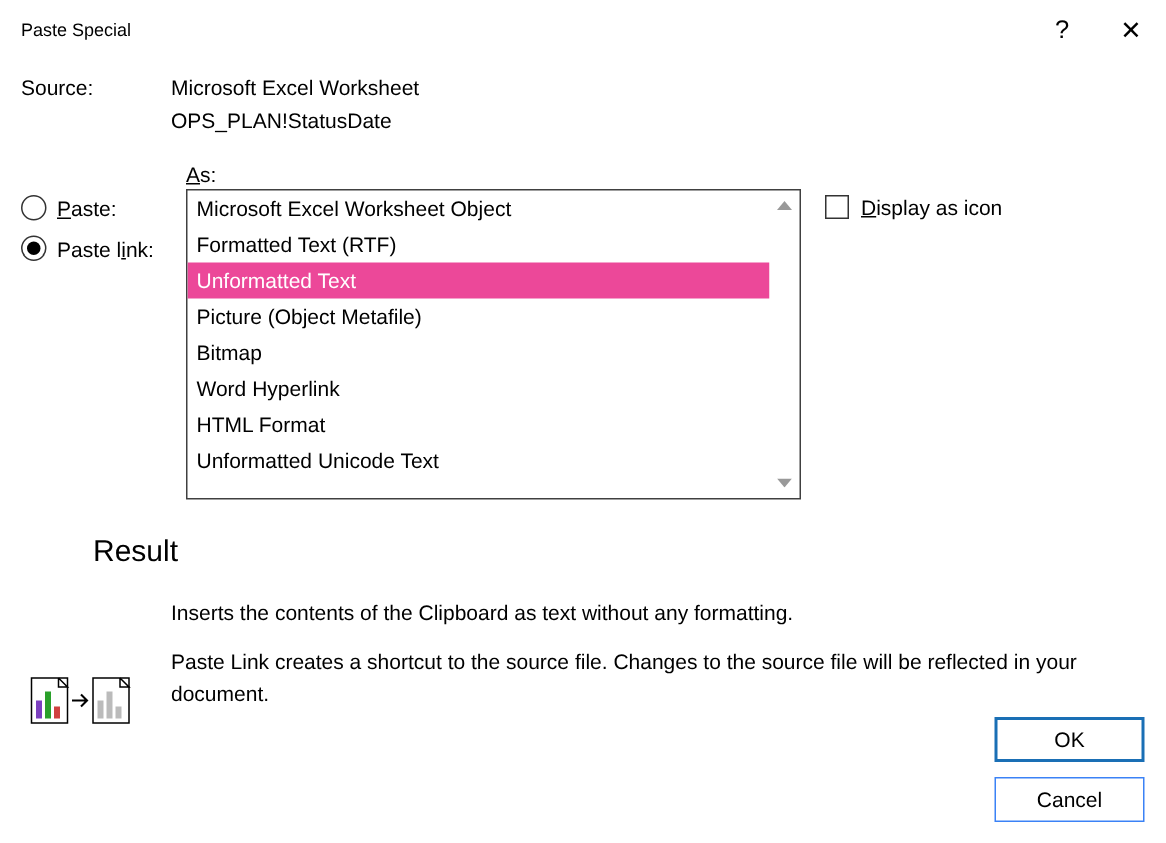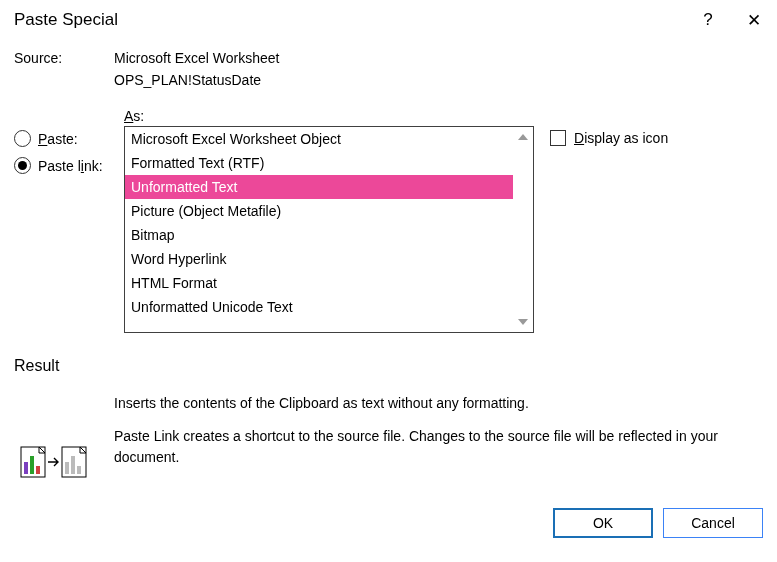--- a/index.html
+++ b/index.html
@@ -12,21 +12,21 @@
     width: 777px;
     height: 562px;
     overflow: hidden;
   }
   .titlebar {
     display: flex;
     align-items: center;
     height: 40px;
     padding: 0 0 0 14px;
   }
-  .titlebar .title { font-size: 17px; flex: 0 0 auto; }
+  .titlebar .title { font-size: 12px; flex: 0 0 auto; }
   .titlebar .spacer { flex: 1; }
   .titlebar .tbtn {
     width: 46px; height: 40px;
     display: flex; align-items: center; justify-content: center;
     font-size: 17px; color: #000;
   }
   .content { padding: 10px 14px 0 14px; }
   .src-row { display: flex; margin-bottom: 4px; }
   .src-label { width: 100px; padding-top: 0; }
   .src-lines { flex: 1; }
@@ -63,28 +63,28 @@
     width: 20px; position: relative; display: flex; flex-direction: column; justify-content: space-between;
   }
   .scroll .arrow { height: 20px; display:flex; align-items:center; justify-content:center; color:#555; }
   .far-col { flex: 1; padding-left: 6px; padding-top: 22px; }
   .chk-row { display: flex; align-items: center; }
   .chk {
     width: 16px; height: 16px; border: 1px solid #333; margin-right: 8px; flex:0 0 auto;
   }
 
   .result-block { margin-top: 24px; padding: 0 14px; }
-  .result-head { font-size: 16px; margin-bottom: 18px; }
+  .result-head { font-size: 20px; margin-bottom: 18px; margin-left: 48px; }
   .result-body { display: flex; align-items: flex-end; }
   .icon-box { width: 100px; display:flex; align-items:center; justify-content:flex-start; padding-left:6px; padding-top:6px; }
   .result-text { flex: 1; line-height: 21px; }
   .result-text p { margin: 0 0 12px 0; }
 
   .buttons {
-    position: absolute; right: 14px; bottom: 24px; display: flex; gap: 10px;
+    position: absolute; right: 14px; bottom: 14px; display: flex; gap: 10px; flex-direction: column;
   }
   .btn {
     width: 100px; height: 30px; border: 1px solid #3b82f6; background: #fff;
     font: inherit; display:flex; align-items:center; justify-content:center;
   }
   .btn.primary { border: 2px solid #1a6fb5; }
 
   u.acc { text-decoration: underline; }
 </style>
 </head>

